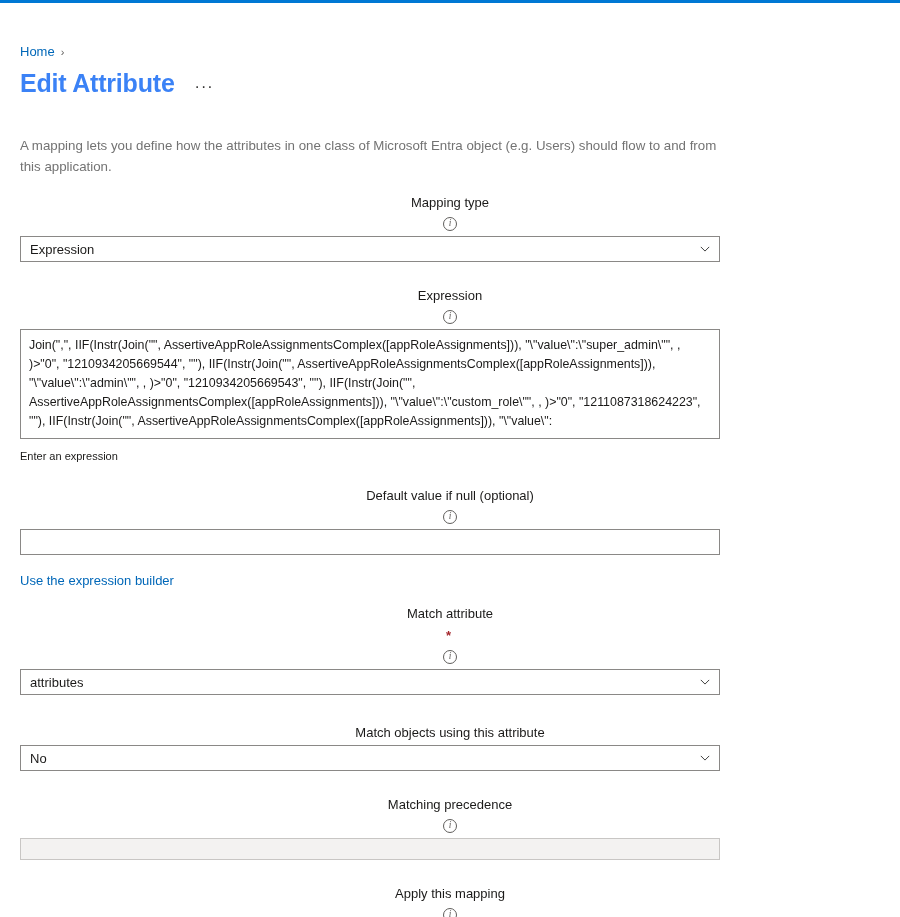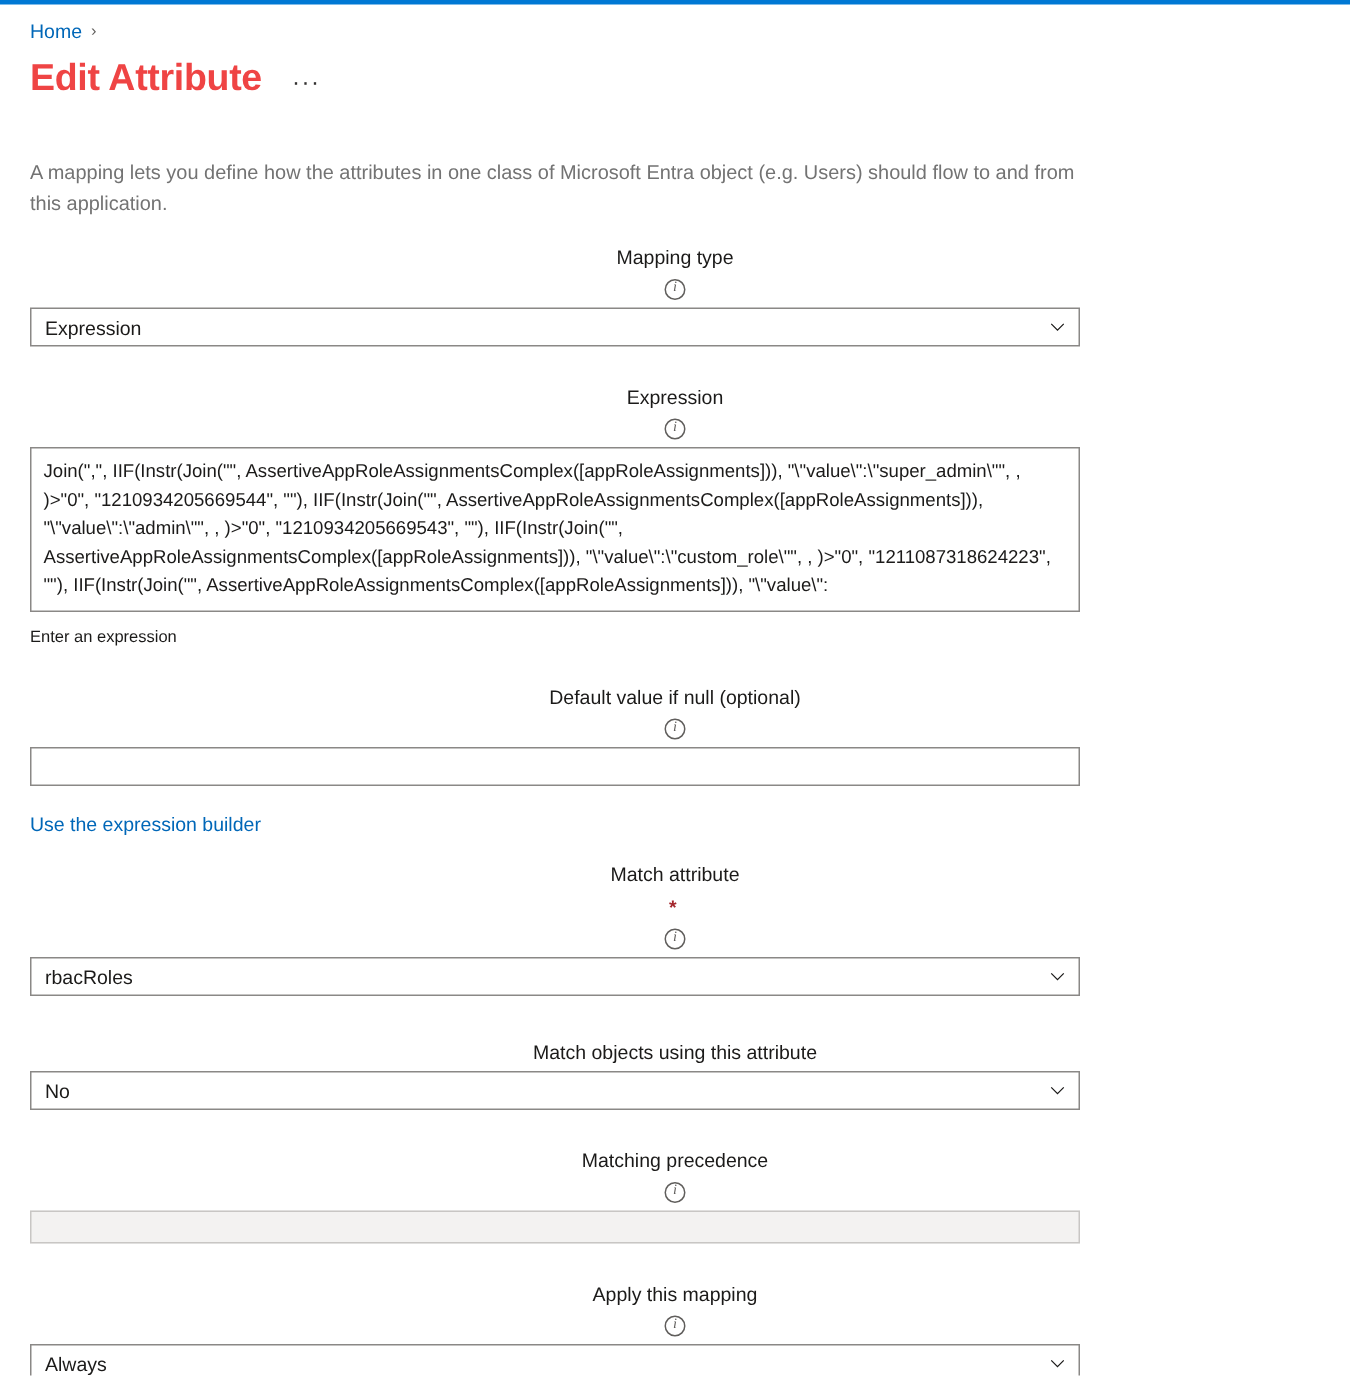--- a/index.html
+++ b/index.html
@@ -25,20 +25,21 @@
   .page {
     padding: 0 20px;
     box-sizing: border-box;
   }
   .breadcrumb {
     display: flex;
     align-items: center;
     gap: 6px;
     padding-top: 13px;
     font-size: 13px;
+    margin-top: 31px;
   }
   .breadcrumb a {
     color: #0067b8;
     text-decoration: none;
     cursor: pointer;
   }
   .breadcrumb .chev {
     color: #605e5c;
     font-size: 11px;
     line-height: 1;
@@ -48,21 +49,21 @@
   .title-row {
     display: flex;
     align-items: center;
     gap: 16px;
     margin-top: 9px;
   }
   .page-title {
     font-size: 25px;
     font-weight: bold;
     letter-spacing: -0.2px;
-    color: #ef4444;
+    color: #3b82f6;
     margin: 0;
     line-height: 1.2;
   }
   .ellipsis-btn {
     color: #323130;
     font-size: 16px;
     letter-spacing: 1px;
     line-height: 1;
     padding: 3px 4px;
     cursor: pointer;
@@ -225,21 +226,21 @@
 
   <a class="link">Use the expression builder</a>
 
   <div class="field">
     <div class="field-label">
       <span>Match attribute</span>
       <span class="req">*</span>
       <span class="info-icon">i</span>
     </div>
     <div class="select-box">
-      <span class="select-value">rbacRoles</span>
+      <span class="select-value">attributes</span>
       <svg class="chev-down" viewBox="0 0 12 12">
         <path d="M1 3.5 L6 8.5 L11 3.5" fill="none" stroke="currentColor" stroke-width="1"></path>
       </svg>
     </div>
   </div>
 
   <div class="field gap-xl">
     <div class="field-label">
       <span>Match objects using this attribute</span>
     </div>

